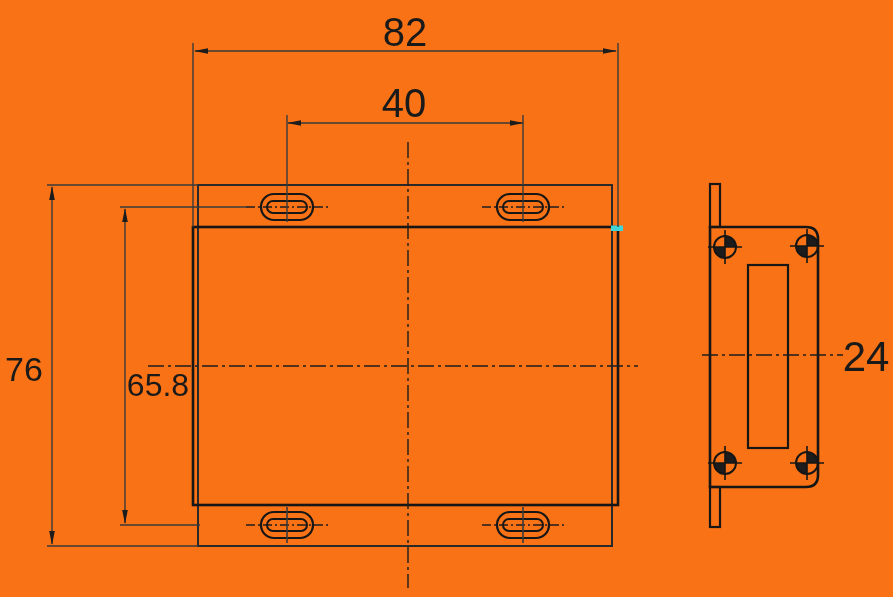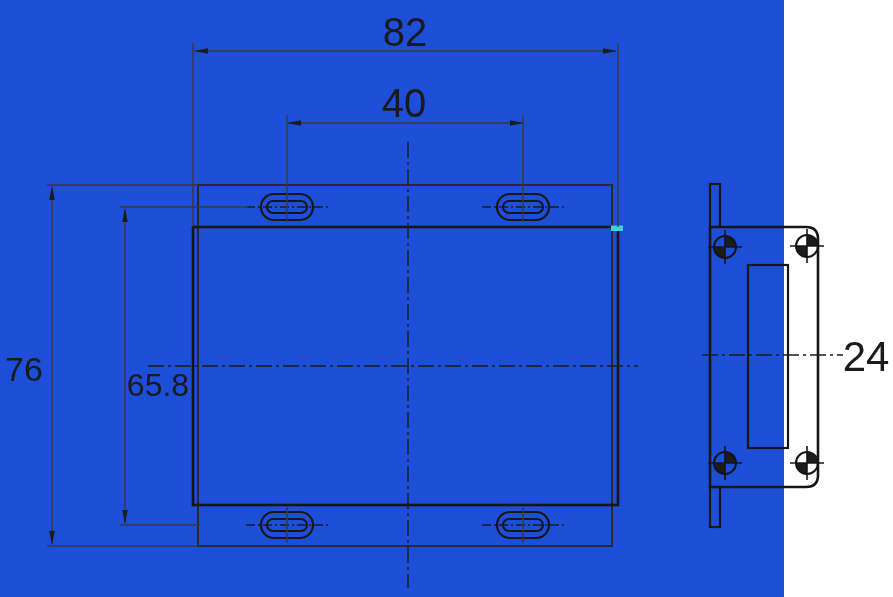--- a/index.html
+++ b/index.html
@@ -6,23 +6,23 @@
     margin: 0;
     padding: 0;
     background: #ffffff;
     width: 893px;
     height: 597px;
     overflow: hidden;
     font-family: "Liberation Sans", sans-serif;
   }
   .canvas {
     position: relative;
-    width: 784px;
+    width: 893px;
     height: 597px;
-    background: #1d4ed8;
+    background: #f97316;
   }
   svg { display: block; }
   text {
     fill: #1a1a1a;
     font-family: "Liberation Sans", sans-serif;
   }
   .dim-big   { font-size: 40px; }
   .dim-med   { font-size: 34px; }
   .dim-small { font-size: 32px; }
   .dim-side  { font-size: 42px; }

